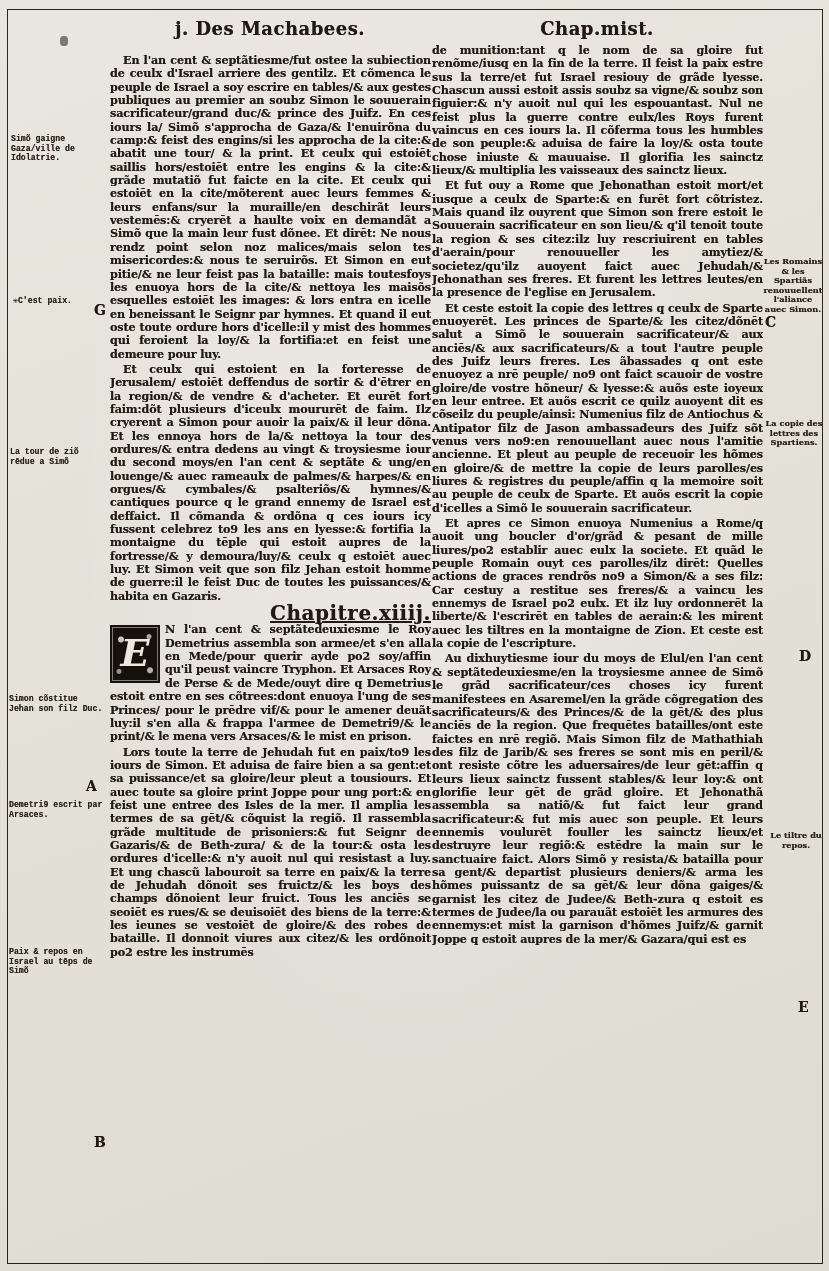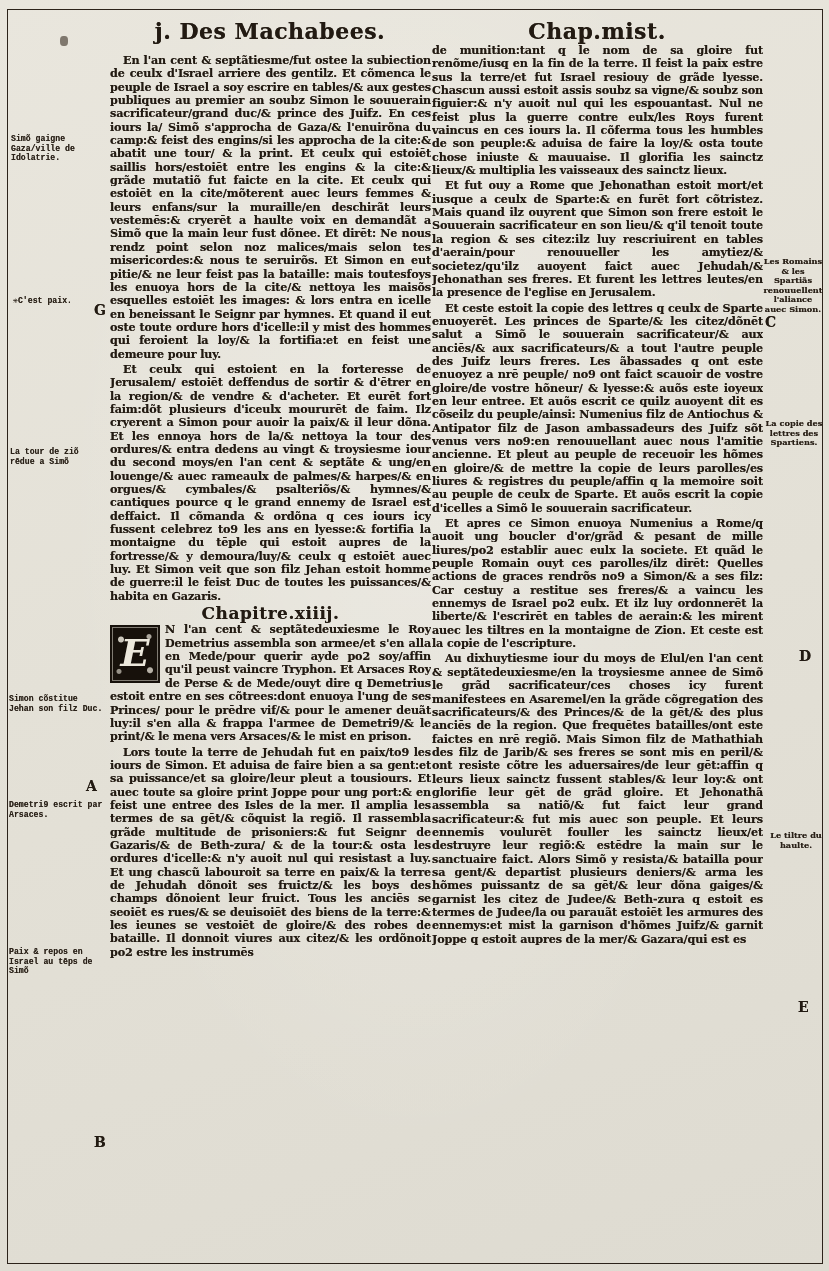--- a/index.html
+++ b/index.html
@@ -13,41 +13,42 @@
     font-family:"DejaVu Serif","Liberation Serif",serif;
     color:#221a12;
   }
   .frame{
     position:absolute;left:7px;top:9px;right:6px;bottom:7px;
     border:1.6px solid #2c231a;
     pointer-events:none;
   }
   .running-title{
     position:absolute;top:18px;
-    font-size:22px;font-weight:bold;letter-spacing:.5px;
+    font-size:18px;font-weight:bold;letter-spacing:.5px;
     text-align:center;white-space:nowrap;
     text-shadow:0 0 .6px rgba(25,18,10,.75);
   }
   .rt-left{left:110px;width:320px;}
   .rt-right{left:432px;width:330px;}
   .col{
     position:absolute;
     font-size:11.2px;line-height:13.35px;font-weight:bold;
     text-align:justify;letter-spacing:-.15px;
     text-shadow:0 0 .45px rgba(30,22,12,.6);
     overflow:hidden;
   }
   .col-left{left:110px;top:54px;width:321px;height:1198px;}
   .col-right{left:432px;top:44px;width:331px;height:1186px;}
   .para{margin:0 0 2px 0;}
   .indent{text-indent:13px;}
   .chapter-heading{
     margin:4px 0 3px 0;
-    font-size:17px;font-weight:bold;text-align:center;text-indent:0;
+    font-size:20px;font-weight:bold;text-align:right;text-indent:0;
     letter-spacing:.5px;
+    text-decoration:underline;
   }
   .dropcap{
     float:left;
     width:50px;height:58px;
     margin:2px 5px 1px 0;
     background:
       radial-gradient(circle at 22% 25%, rgba(236,231,219,.85) 0 2.5px, rgba(0,0,0,0) 3.5px),
       radial-gradient(circle at 78% 20%, rgba(236,231,219,.7) 0 2px, rgba(0,0,0,0) 3px),
       radial-gradient(circle at 80% 78%, rgba(236,231,219,.75) 0 2.5px, rgba(0,0,0,0) 3.5px),
       radial-gradient(circle at 18% 80%, rgba(236,231,219,.6) 0 2px, rgba(0,0,0,0) 3px),
@@ -116,18 +117,18 @@
   <div class="mnote mnote-left" style="left:9px;top:694px;width:95px;">Simon cõstitue Jehan son filz Duc.</div>
   <div class="sletter" style="left:86px;top:778px;">A</div>
   <div class="mnote mnote-left" style="left:9px;top:800px;width:95px;">Demetri9 escrit par Arsaces.</div>
   <div class="mnote mnote-left" style="left:9px;top:947px;width:95px;">Paix &amp; repos en Israel au tēps de Simõ</div>
   <div class="sletter" style="left:94px;top:1134px;">B</div>
 
   <div class="mnote mnote-right" style="left:762px;top:257px;width:62px;">Les Romains &amp; les Spartiãs renouuellent l'aliance auec Simon.</div>
   <div class="sletter" style="left:765px;top:314px;">C</div>
   <div class="mnote mnote-right" style="left:764px;top:419px;width:60px;">La copie des lettres des Spartiens.</div>
   <div class="sletter" style="left:799px;top:648px;">D</div>
-  <div class="mnote mnote-right" style="left:765px;top:831px;width:62px;">Le tiltre du haulte.</div>
+  <div class="mnote mnote-right" style="left:765px;top:831px;width:62px;">Le tiltre du repos.</div>
   <div class="sletter" style="left:798px;top:999px;">E</div>
 
   <div class="smudge" style="left:60px;top:36px;width:8px;height:10px;"></div>
   <div class="smudge" style="left:556px;top:30px;width:4px;height:4px;"></div>
 </div>
 
 </body></html>

